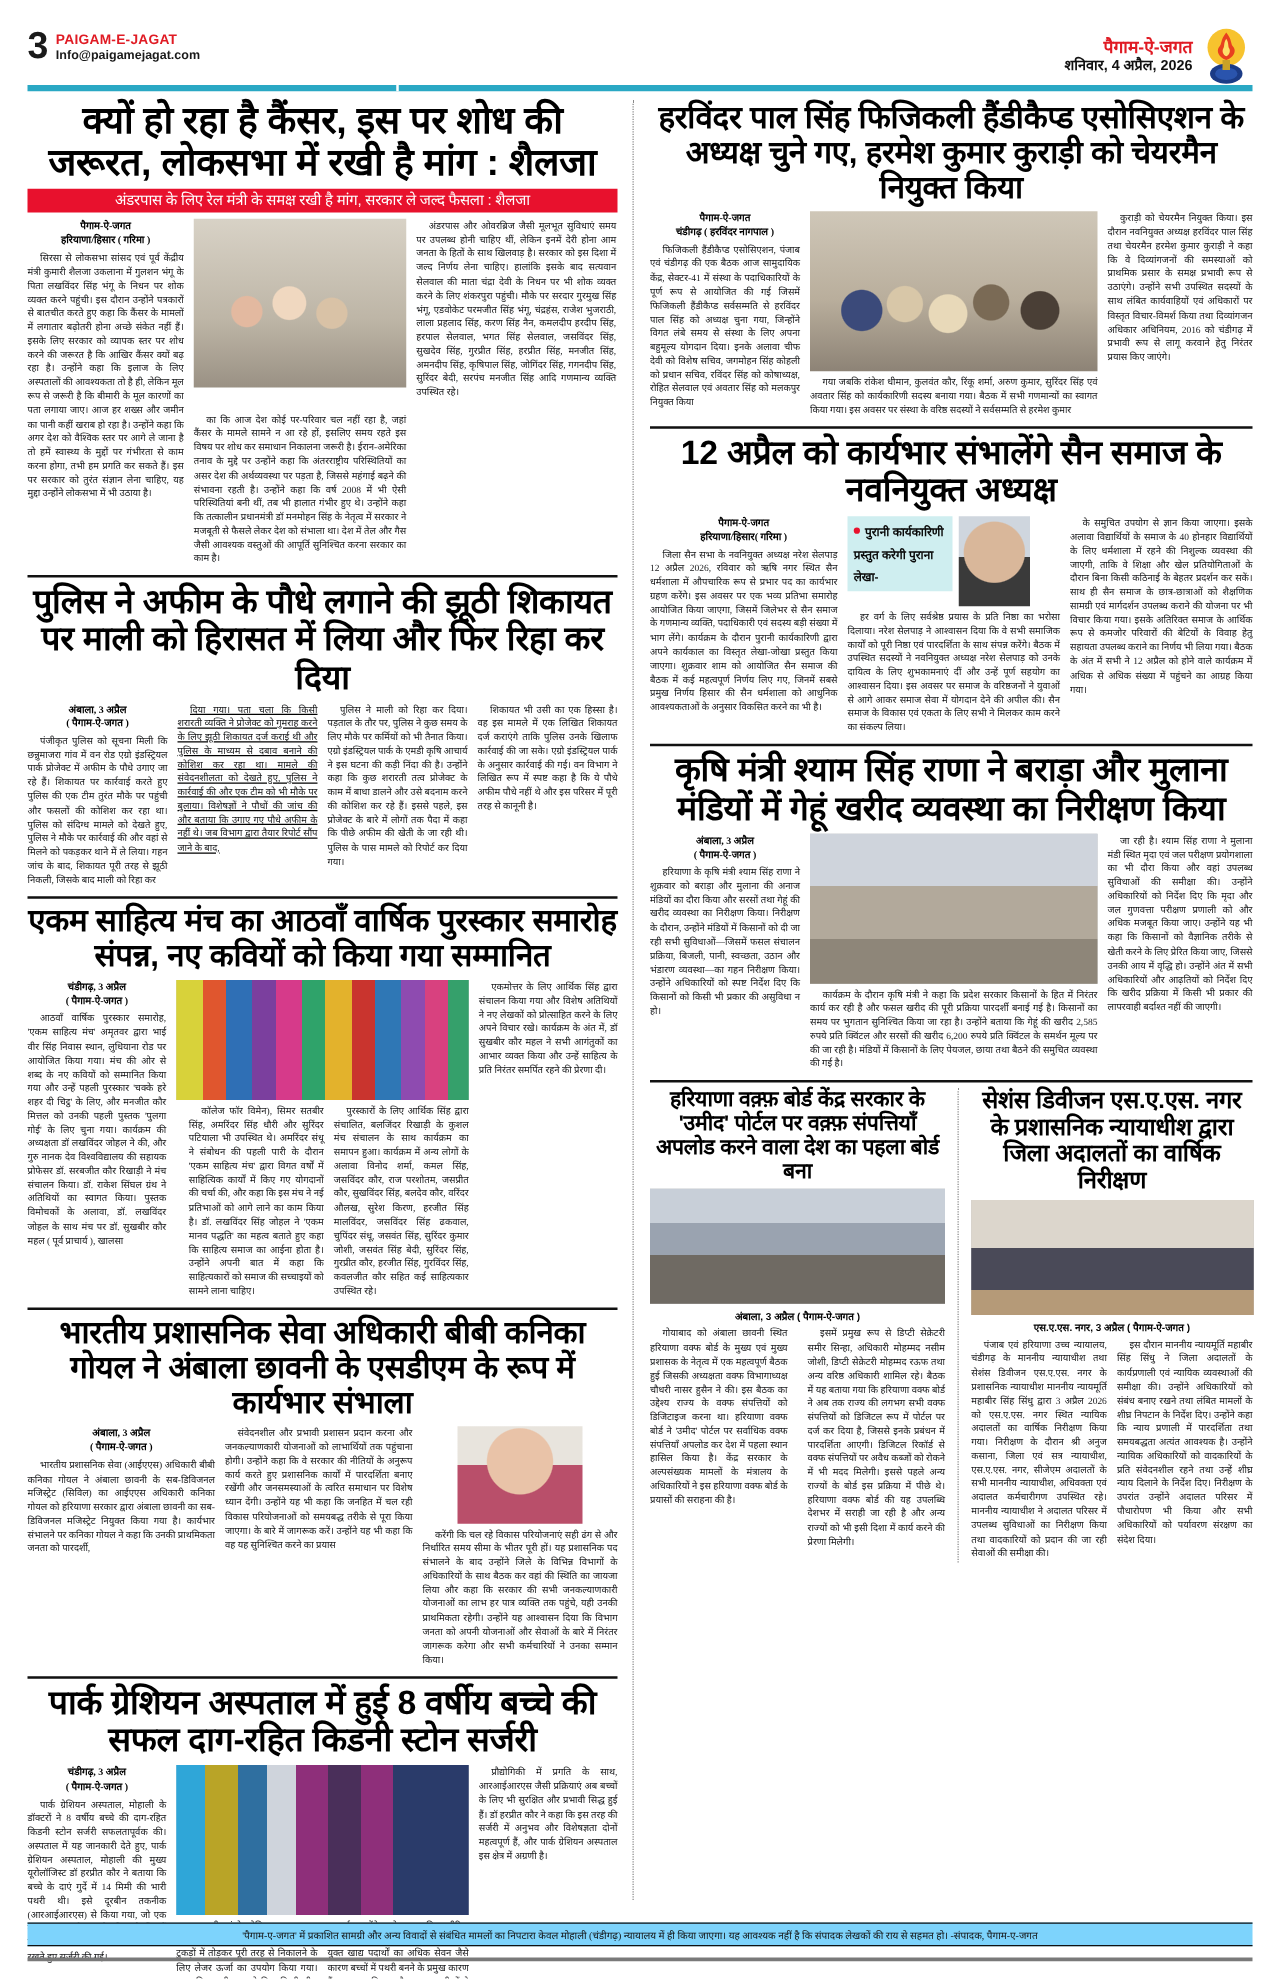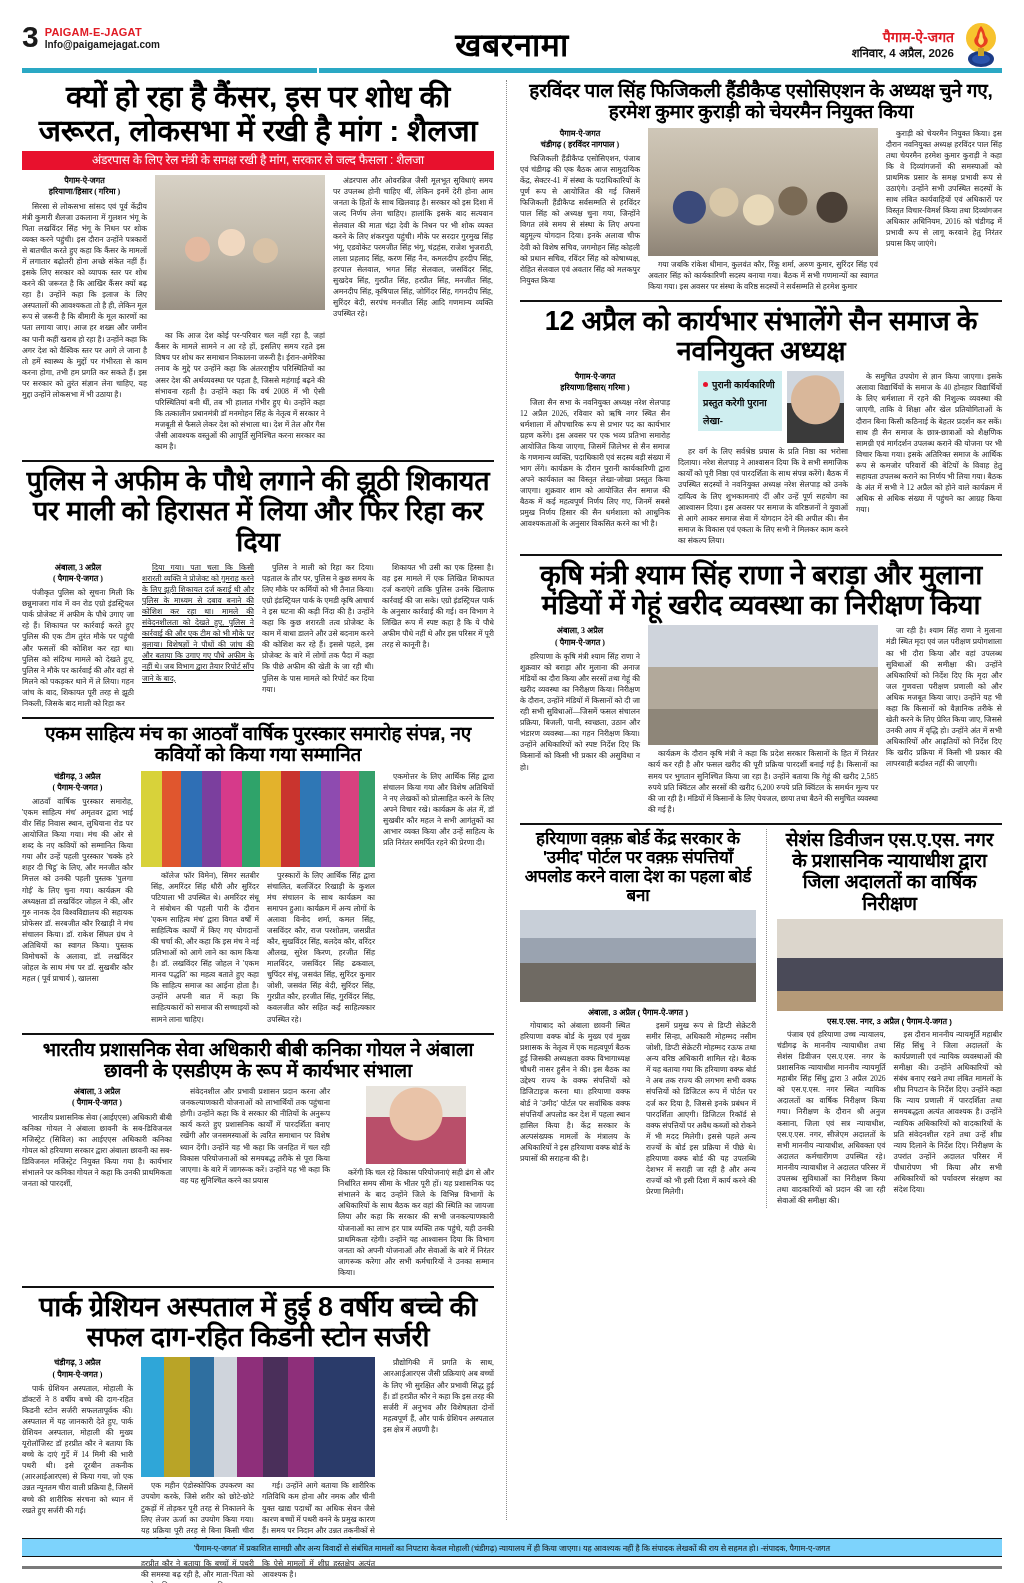--- a/index.html
+++ b/index.html
@@ -35,21 +35,21 @@
   .body-col p { margin-bottom: 2px; text-indent: 10px; }
   .dateline { text-align:center; font-size: 8px; font-weight:700; line-height:1.4; margin-bottom:3px;
      font-family:"Liberation Serif",serif; }
   .dateline .d2 { display:block; }
   .inline-dateline { font-size: 8px; font-weight:700; text-align:center; display:block; margin-bottom:3px; }
 
   .hl { font-weight: 700; color:#000; text-align:center; line-height: 1.12;
      font-family:"Liberation Sans","DejaVu Sans",sans-serif; letter-spacing:-0.2px; }
   .hl-xl { font-size: 30px; }
   .hl-lg { font-size: 27px; }
-  .hl-md { font-size: 19px; }
+  .hl-md { font-size: 25px; }
   .hl-sm { font-size: 19px; }
   .hl-xs { font-size: 17px; }
 
   .redbar { background:#e8112d; color:#fff; font-weight:400; font-size:12px;
      text-align:center; padding: 2px 4px; letter-spacing:-0.2px; line-height:1.25; }
 
   .photo { position:relative; overflow:hidden; background:#c9c9c9; }
   .hr-thick { border-top:2px solid #111; }
   .vdiv { border-left: 1px dotted #8a8a8a; }
 
@@ -103,23 +103,20 @@
 <div class="page">
 
   <div class="masthead">
     <div class="mh-left">
       <div class="mh-pageno">3</div>
       <div class="mh-brandblock">
         <div class="mh-brand">PAIGAM-E-JAGAT</div>
         <div class="mh-mail">Info@paigamejagat.com</div>
       </div>
     </div>
-    <div class="mh-center">
-      <div class="mh-title">खबरनामा</div>
-    </div>
     <div class="mh-right">
       <div class="mh-rtext">
         <div class="mh-logo-text">पैगाम-ऐ-जगत</div>
         <div class="mh-date">शनिवार, 4 अप्रैल, 2026</div>
       </div>
       <div class="torch">
         <svg viewBox="0 0 42 46" width="42" height="46" aria-hidden="true">
           <circle cx="21" cy="16" r="15" fill="#f7c32e"></circle>
           <path d="M21 4 C16 10 18 13 15 16 C13 19 15 24 21 26 C27 24 29 19 27 16 C24 13 26 10 21 4 Z" fill="#e8401f"></path>
           <path d="M21 9 C18.5 13 20 15 18.5 17 C17.5 19 18.5 22 21 23 C23.5 22 24.5 19 23.5 17 C22 15 23.5 13 21 9 Z" fill="#fde06a"></path>
@@ -333,21 +330,21 @@
             <div class="dateline">
               <span>पैगाम-ऐ-जगत</span>
               <span class="d2">हरियाणा/हिसार( गरिमा )</span>
             </div>
             <div class="body-col">
                 <p>जिला सैन सभा के नवनियुक्त अध्यक्ष नरेश सेलपाड़ 12 अप्रैल 2026, रविवार को ऋषि नगर स्थित सैन धर्मशाला में औपचारिक रूप से प्रभार पद का कार्यभार ग्रहण करेंगे। इस अवसर पर एक भव्य प्रतिभा समारोह आयोजित किया जाएगा, जिसमें जिलेभर से सैन समाज के गणमान्य व्यक्ति, पदाधिकारी एवं सदस्य बड़ी संख्या में भाग लेंगे। कार्यक्रम के दौरान पुरानी कार्यकारिणी द्वारा अपने कार्यकाल का विस्तृत लेखा-जोखा प्रस्तुत किया जाएगा। शुक्रवार शाम को आयोजित सैन समाज की बैठक में कई महत्वपूर्ण निर्णय लिए गए, जिनमें सबसे प्रमुख निर्णय हिसार की सैन धर्मशाला को आधुनिक आवश्यकताओं के अनुसार विकसित करने का भी है।</p>
               </div>
           </div>
           <div style="width:170px;">
             <div style="display:flex;gap:5px;align-items:flex-start;">
-              <div class="highlight-box" style="width:84px;margin-left:20px;">
+              <div class="highlight-box" style="width:84px;">
                 <span class="bullet-dot"></span><span class="hb-text">पुरानी कार्यकारिणी प्रस्तुत करेगी पुराना लेखा-</span>
               </div>
               <div class="photo ph-cap-portrait" style="width:57px;height:72px;"></div>
             </div>
             <div class="body-col" style="margin-top:3px;">
                 <p>हर वर्ग के लिए सर्वश्रेष्ठ प्रयास के प्रति निष्ठा का भरोसा दिलाया। नरेश सेलपाड़ ने आश्वासन दिया कि वे सभी समाजिक कार्यों को पूरी निष्ठा एवं पारदर्शिता के साथ संपन्न करेंगे। बैठक में उपस्थित सदस्यों ने नवनियुक्त अध्यक्ष नरेश सेलपाड़ को उनके दायित्व के लिए शुभकामनाएं दीं और उन्हें पूर्ण सहयोग का आश्वासन दिया। इस अवसर पर समाज के वरिष्ठजनों ने युवाओं से आगे आकर समाज सेवा में योगदान देने की अपील की। सैन समाज के विकास एवं एकता के लिए सभी ने मिलकर काम करने का संकल्प लिया।</p>
               </div>
           </div>
           <div style="width:146px;">
             <div class="body-col">

